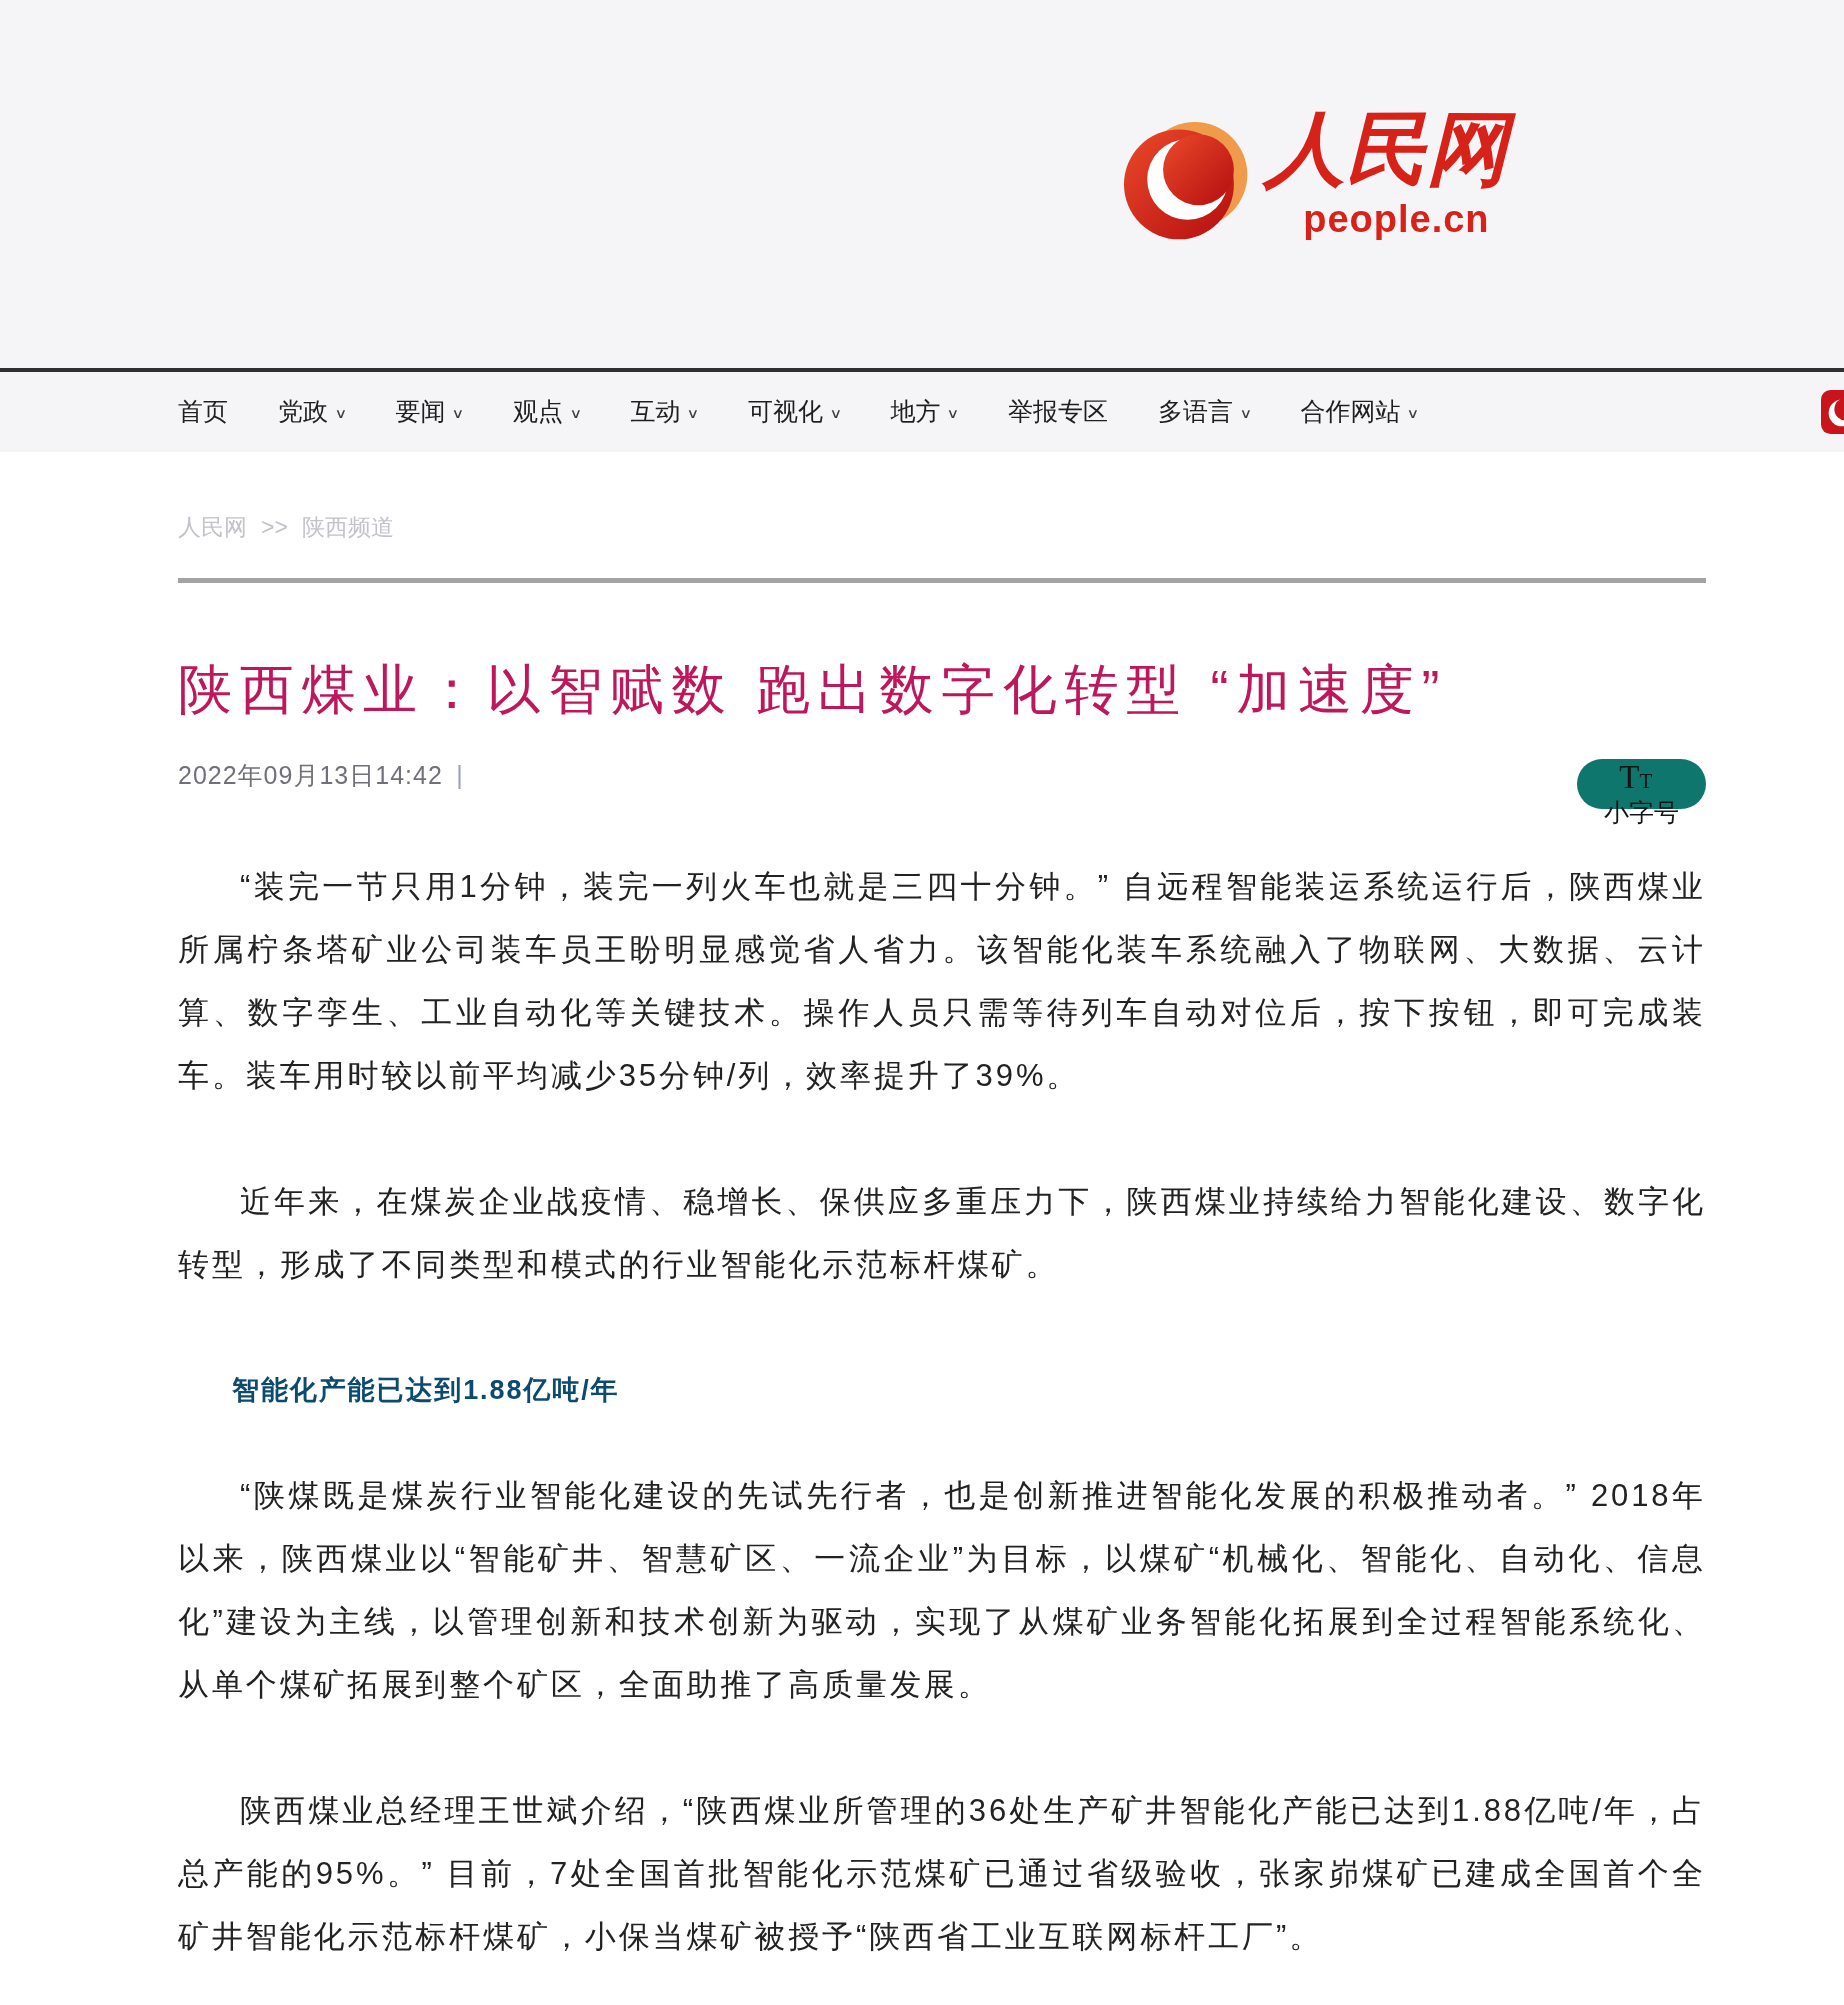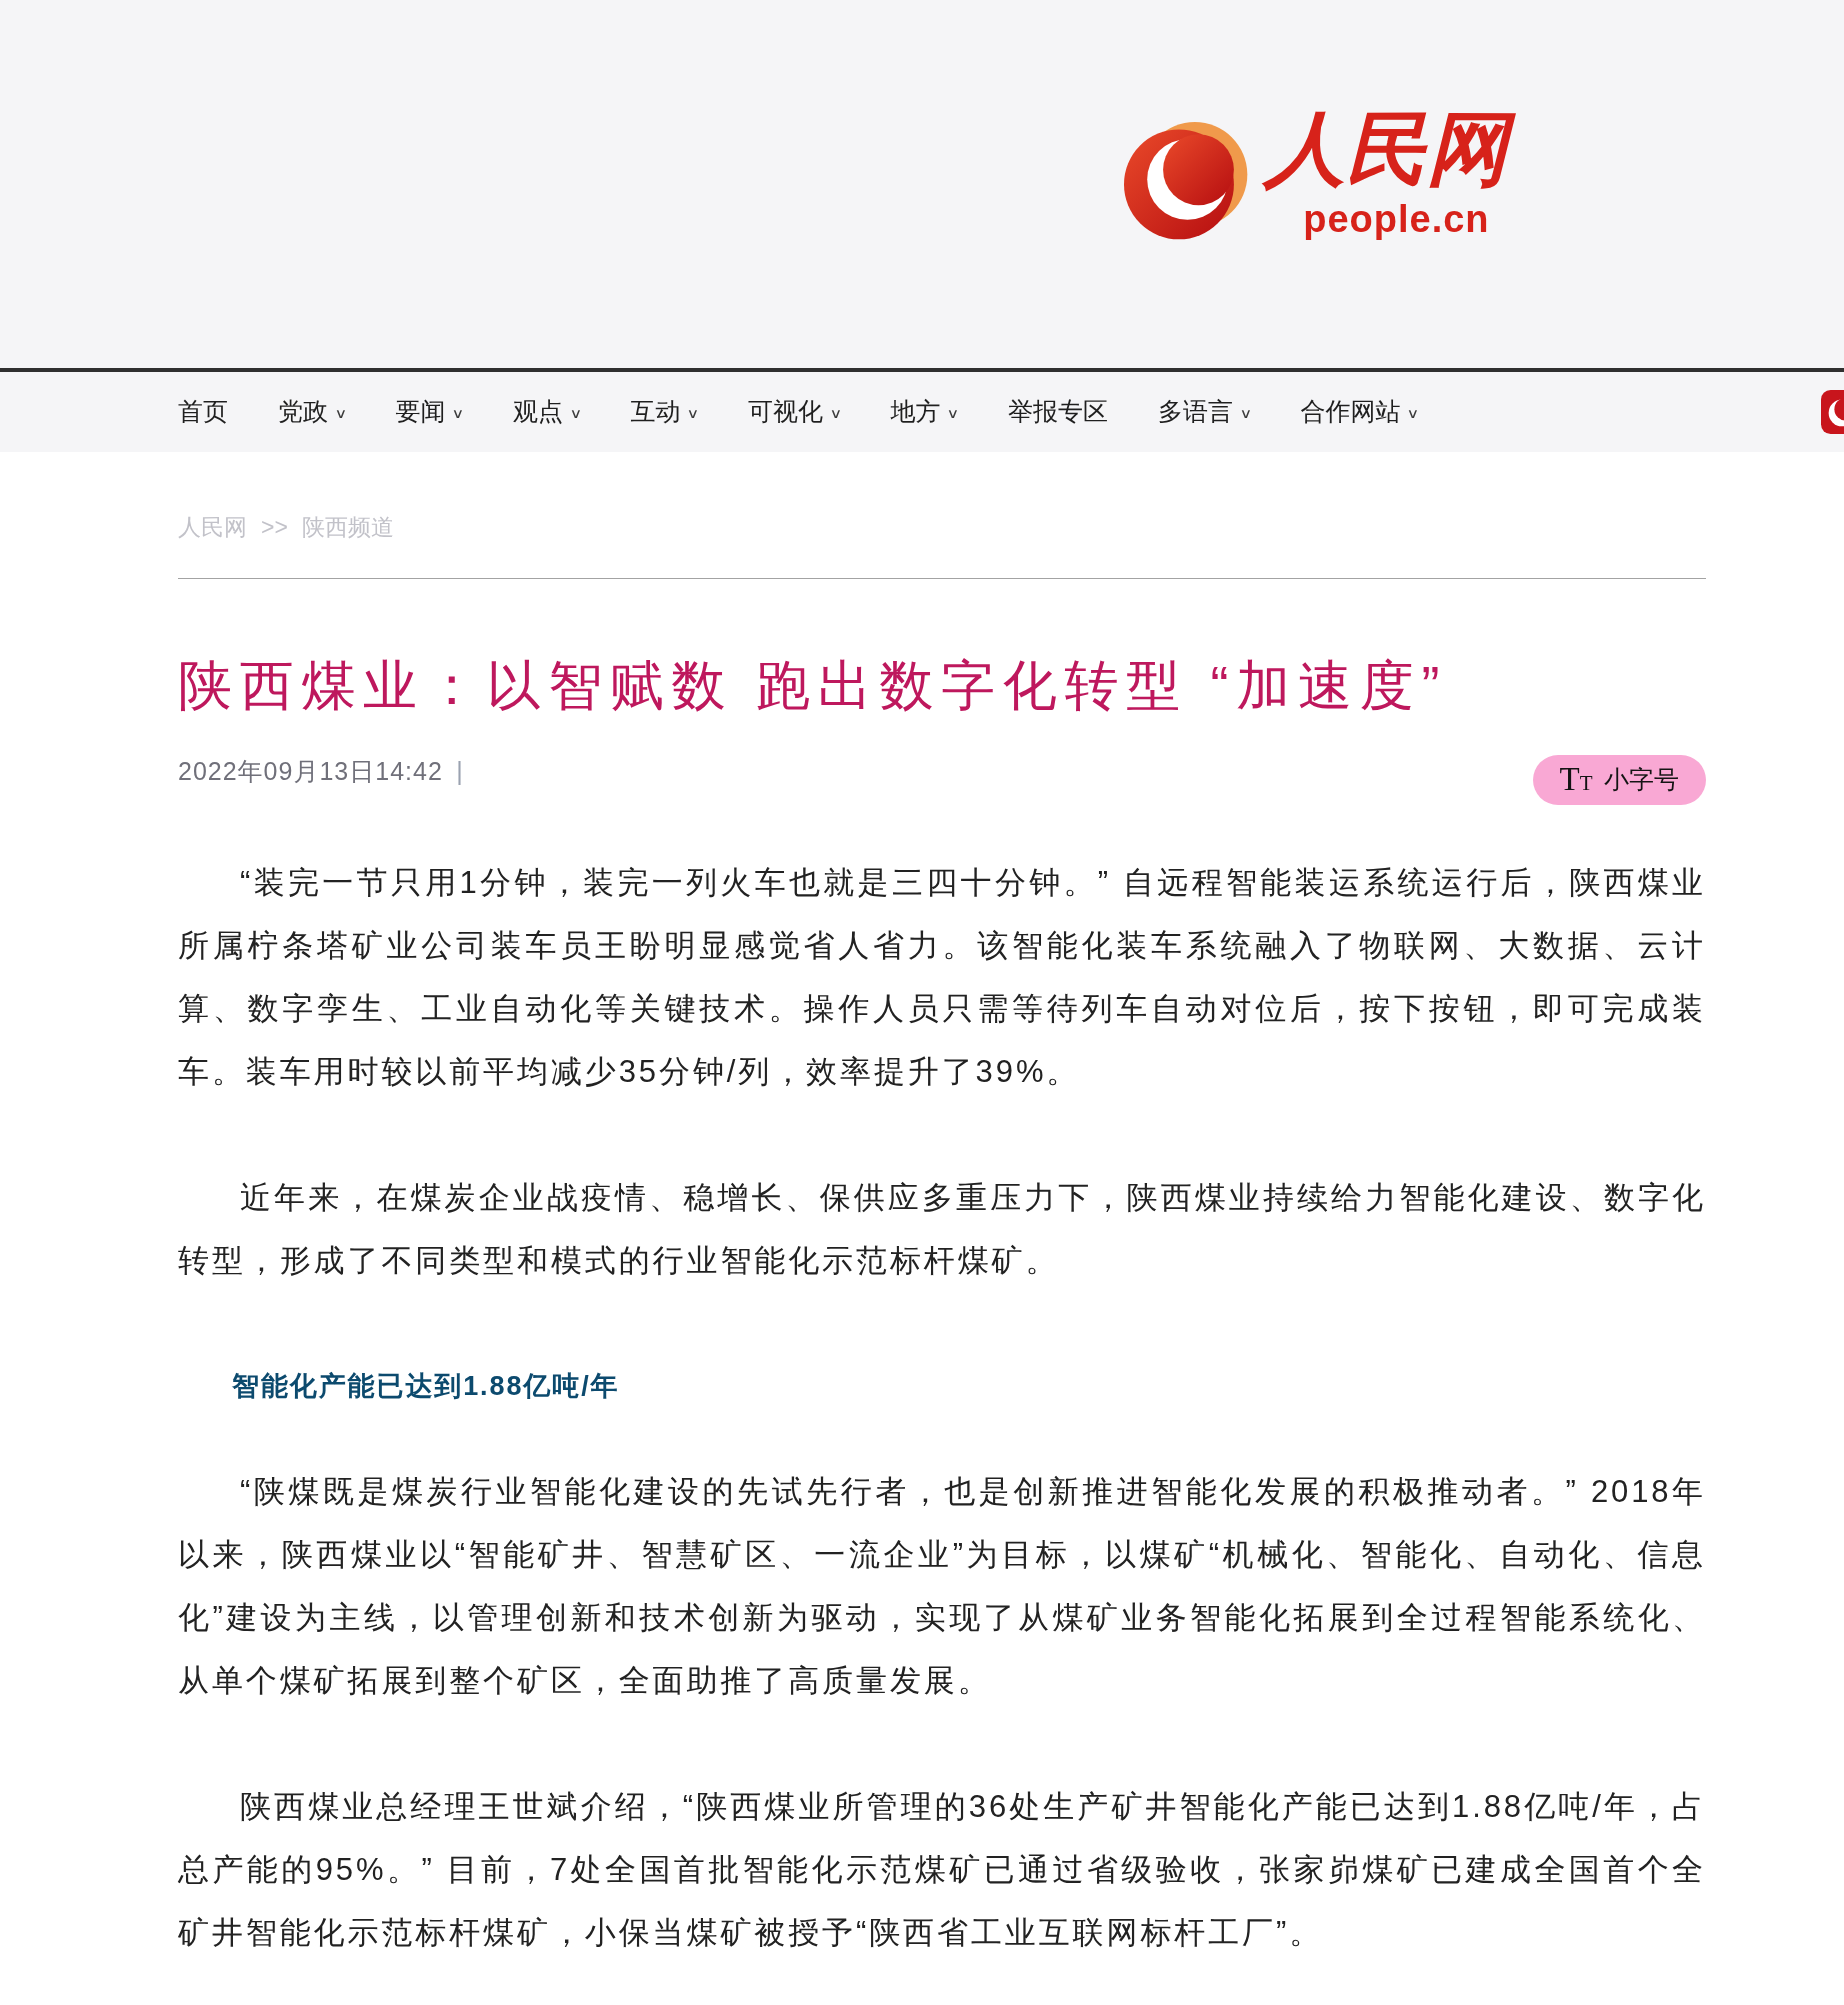--- a/index.html
+++ b/index.html
@@ -47,42 +47,42 @@
     position:absolute; right:-20px; top:18px;
     width:44px; height:44px;
   }
 
   
   .content { background:#fff; padding:0 139px 0 178px; }
 
   .breadcrumb {
     padding-top:60px; padding-bottom:35px;
     font-size:23px; color:#c2c2c9;
-    border-bottom:1px solid #a3a3a3;
+    border-bottom:5px solid #a3a3a3;
   }
   .breadcrumb span { cursor:pointer; }
   .crumb-sep { margin:0 7.7px; }
 
   .article-title {
     margin-top:73px;
     font-size:54px; line-height:67px; font-weight:400;
     color:#be185d; letter-spacing:7.7px;
   }
 
   .meta-row {
     height:50px;
     display:flex; justify-content:space-between;
   }
   .pub-date { font-size:25px; color:#70707a; letter-spacing:1px; }
   .date-sep { color:#9aa2b0; margin-left:13.4px; }
   .font-btn {
-    background:#f9a8d4; border:none; border-radius:26px;
+    background:#0f766e; border:none; border-radius:26px;
     height:50px; padding:0 27px;
     display:flex; align-items:center; cursor:pointer;
-    font-size:25px; color:#141414;
+    font-size:25px; color:#141414;flex-direction:column;
   }
   .tr-icon { font-family:"Liberation Serif","DejaVu Serif",serif; color:#141414; margin-right:11.5px; }
   .tr-big { font-size:33px; }
   .tr-small { font-size:21px; }
 
   .article-body { margin-top:46px; }
   .article-body p {
     margin:0 0 63px 0;
     font-size:31px; line-height:63px; letter-spacing:2.9px;
     color:#222; text-align:justify; text-indent:2em;

